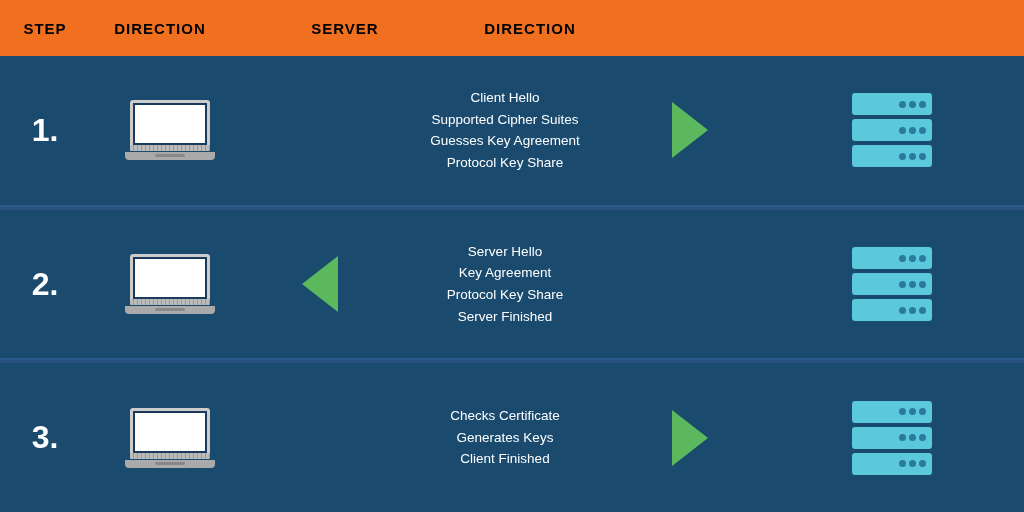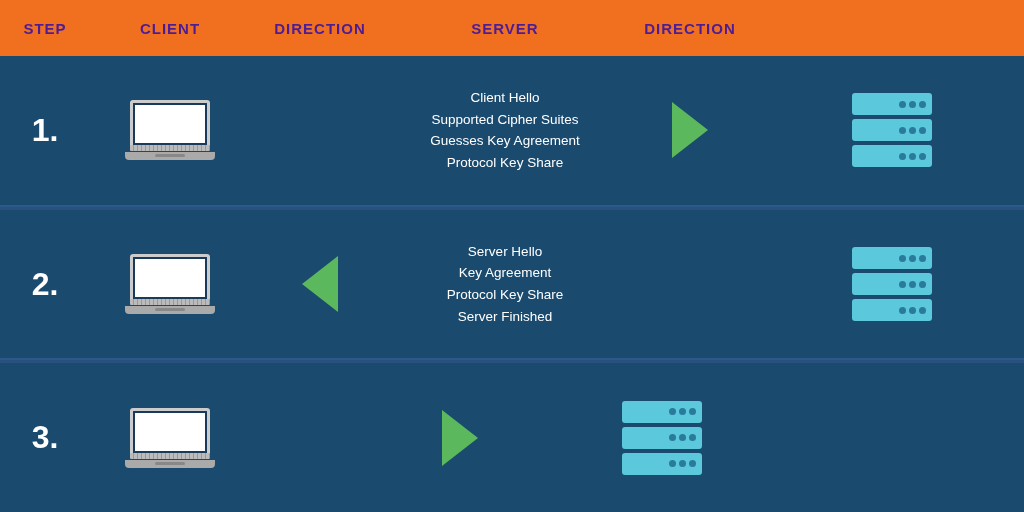--- a/index.html
+++ b/index.html
@@ -23,21 +23,21 @@
       display: flex;
       background: #f07020;
       height: 56px;
       align-items: center;
     }
 
     .header-cell {
       display: flex;
       align-items: center;
       justify-content: center;
-      color: #4c1d95;
+      color: #000000;
       font-weight: bold;
       font-size: 15px;
       letter-spacing: 1px;
       height: 100%;
       text-align: center;
     }
 
     .col-step    { width: 90px; }
     .col-client  { width: 160px; }
     .col-dir1    { width: 140px; }
@@ -194,21 +194,20 @@
       width: 100%;
     }
   </style>
 </head>
 <body>
 
 <div class="table-container">
 
   <div class="header-row">
     <div class="header-cell col-step">STEP</div>
-    <div class="header-cell col-client">CLIENT</div>
     <div class="header-cell col-dir1">DIRECTION</div>
     <div class="header-cell col-message">SERVER</div>
     <div class="header-cell col-dir2">DIRECTION</div>
   </div>
 
   <div class="data-rows">
 
     <div class="data-row" style="background:#1a4a6e;">
       <div class="cell col-step">
         <span class="step-num">1.</span>
@@ -312,20 +311,25 @@
           <div class="laptop-screen">
             <div class="laptop-screen-inner"></div>
           </div>
           <div class="laptop-keyboard"></div>
           <div class="laptop-base"></div>
         </div>
       </div>
       <div class="cell col-dir1">
         
       </div>
+      <div class="cell col-message">
+        <div class="message-text">
+          Checks Certificate<br>Generates Keys<br>Client Finished
+        </div>
+      </div>
       <div class="cell col-dir2">
         <div class="arrow-right"></div>
       </div>
       <div class="cell col-server">
         <div class="server-icon">
           <div class="server-unit">
             <div class="server-dot"></div>
             <div class="server-dot"></div>
             <div class="server-dot"></div>
           </div>

